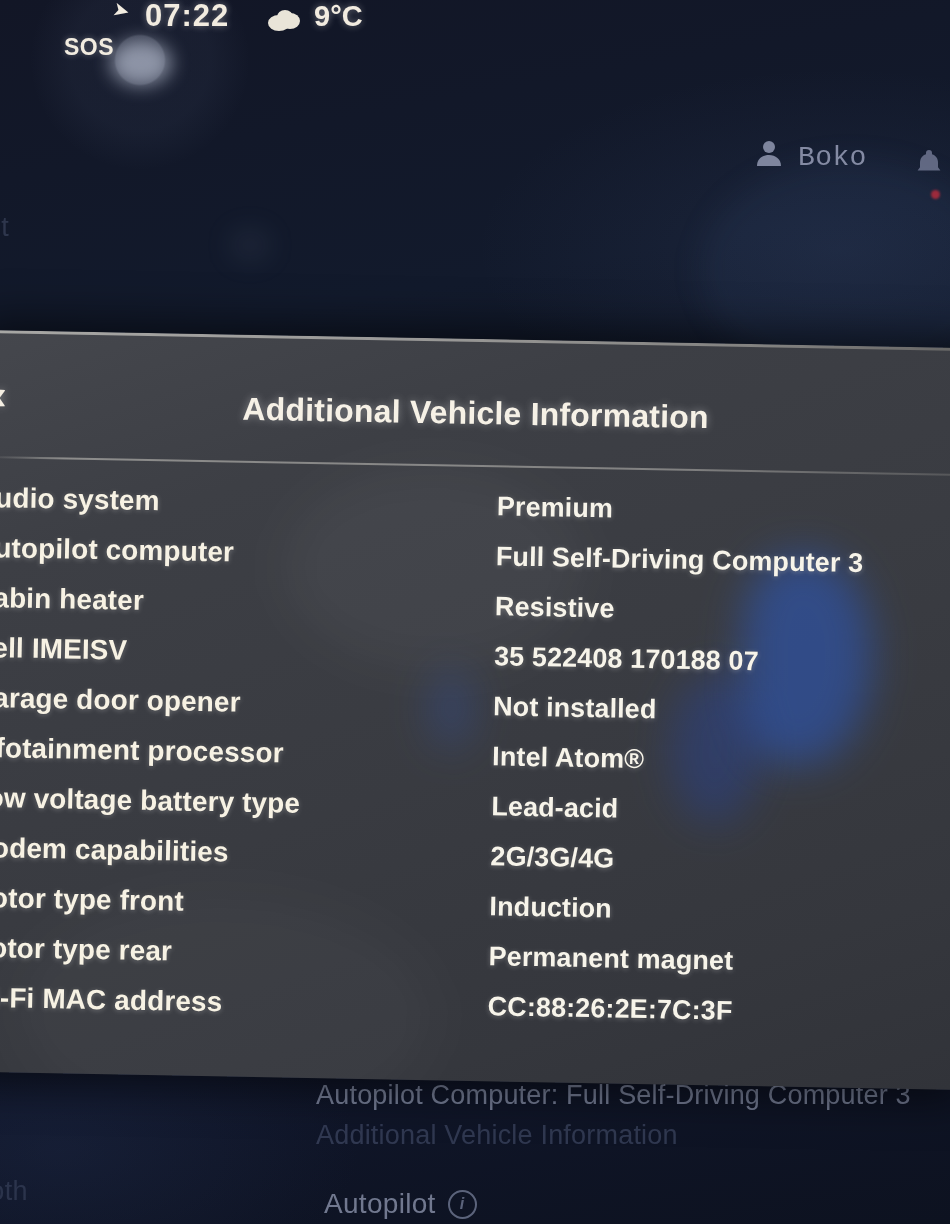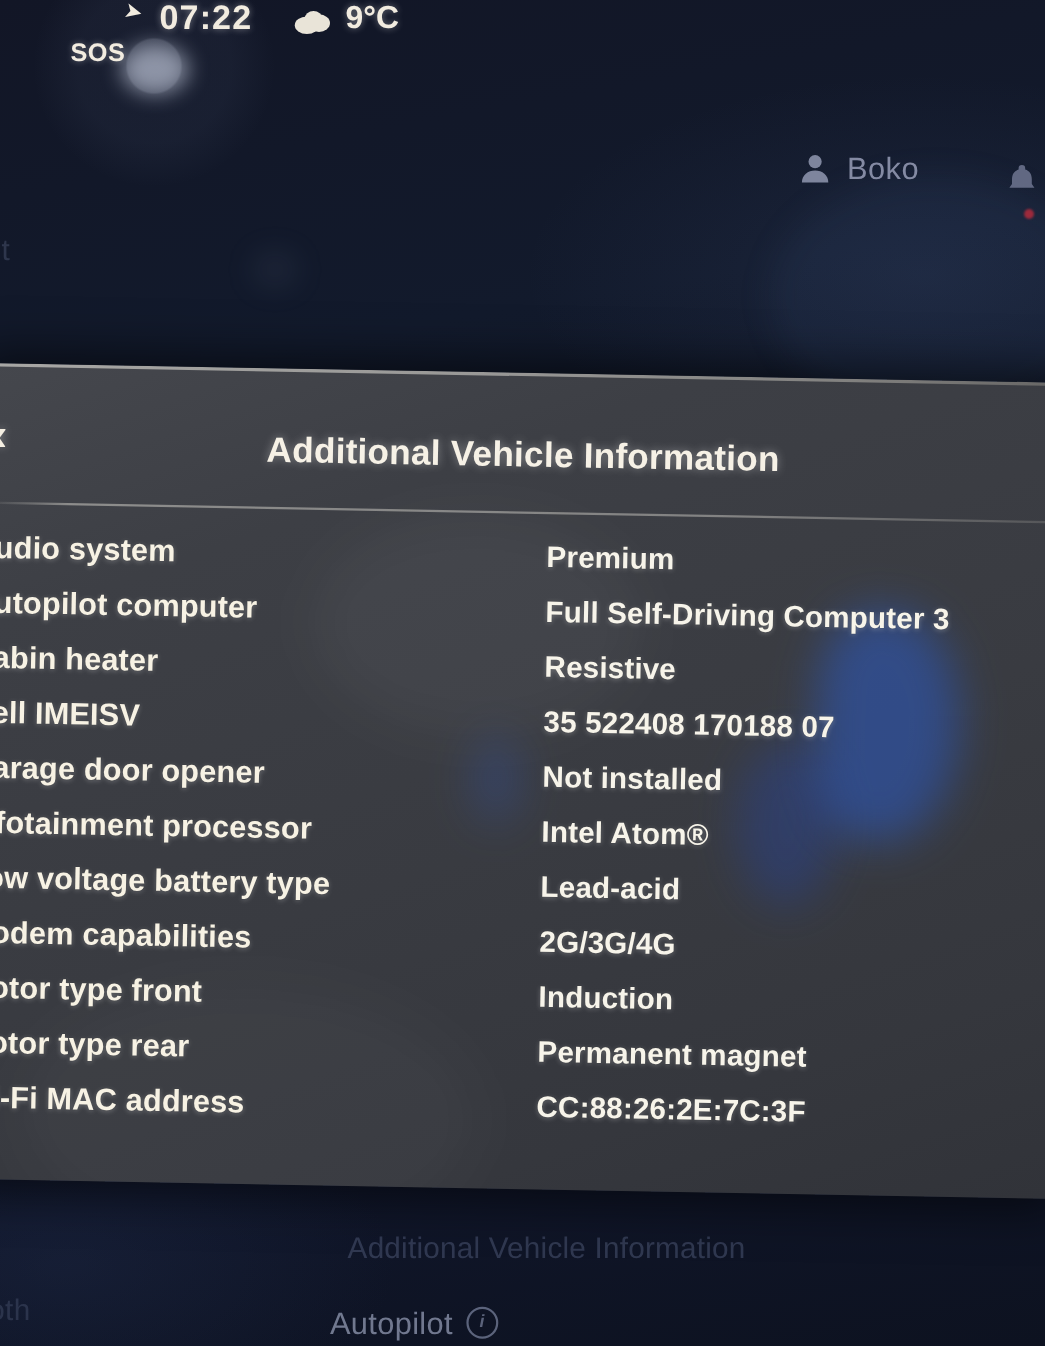--- a/index.html
+++ b/index.html
@@ -37,21 +37,21 @@
     position:absolute;left:145px;top:-2px;font-size:31px;font-weight:bold;letter-spacing:1px;
     text-shadow:0 0 7px rgba(255,255,255,.4);
   }
   #weather-icon{position:absolute;left:266px;top:8px;width:38px;height:24px;}
   #temp{
     position:absolute;left:314px;top:0px;font-size:29px;font-weight:bold;
     text-shadow:0 0 7px rgba(255,255,255,.4);
   }
 
   
-  #profile{position:absolute;left:726px;top:138px;display:flex;align-items:flex-start;gap:14px;}
+  #profile{position:absolute;left:754px;top:138px;display:flex;align-items:flex-end;gap:14px;font-family:Liberation Mono, monospace;}
   #profile .pname{font-size:28px;color:#8e94ad;letter-spacing:.4px;opacity:.92;}
   #bell{position:absolute;left:915px;top:148px;}
   #bell-dot{
     position:absolute;left:931px;top:190px;width:9px;height:9px;border-radius:50%;
     background:#9c2a3c;filter:blur(1.2px);
   }
 
   
   .bg-ghost{
     position:absolute;color:#5c6785;opacity:.38;font-size:27px;letter-spacing:.3px;
@@ -65,23 +65,23 @@
   #bg-line1{
     position:absolute;left:316px;top:18px;white-space:nowrap;
     font-size:27px;color:#9aa3bd;opacity:.72;letter-spacing:.2px;filter:blur(.4px);
   }
   #bg-line2{
     position:absolute;left:316px;top:58px;white-space:nowrap;
     font-size:27px;color:#5d6customize;opacity:.45;letter-spacing:.2px;
   }
   #bg-line2{color:#596484;}
   #bg-line3{
-    position:absolute;left:300px;top:126px;white-space:nowrap;
+    position:absolute;left:324px;top:126px;white-space:nowrap;
     font-size:28px;color:#8d95ad;opacity:.78;letter-spacing:.3px;
-    display:flex;gap:12px;
+    display:flex;align-items:center;gap:12px;
   }
   .info-circle{
     display:inline-block;width:25px;height:25px;border:2px solid #7d86a1;border-radius:50%;
     font-size:16px;line-height:23px;text-align:center;color:#7d86a1;font-style:italic;font-weight:bold;
     opacity:.9;
   }
 
   
   #panel{
     position:absolute;left:-12px;top:330px;width:978px;height:742px;
@@ -175,20 +175,21 @@
     <svg width="28" height="30" viewBox="0 0 28 30">
       <path d="M14 2a3 3 0 0 1 3 3v1.2c4 1.2 6 4.4 6 8.6v4.4l2.4 3.4H2.6L5 19.2v-4.4c0-4.2 2-7.4 6-8.6V5a3 3 0 0 1 3-3z" fill="#6f7691" opacity=".85"></path>
     </svg>
   </span>
   <span id="bell-dot"></span>
 
   <div class="bg-ghost" id="ghost-left-top">ot</div>
   <div class="bg-ghost" id="ghost-left-bottom">ooth</div>
 
   <div id="bg-bottom">
+    <div id="bg-line1">Autopilot Computer: Full Self-Driving Computer 3</div>
     <div id="bg-line2">Additional Vehicle Information</div>
     <div id="bg-line3">
       <span>Autopilot</span>
       <span class="info-circle">i</span>
     </div>
   </div>
 
   <div id="panel">
     <div id="panel-top-edge"></div>
 

